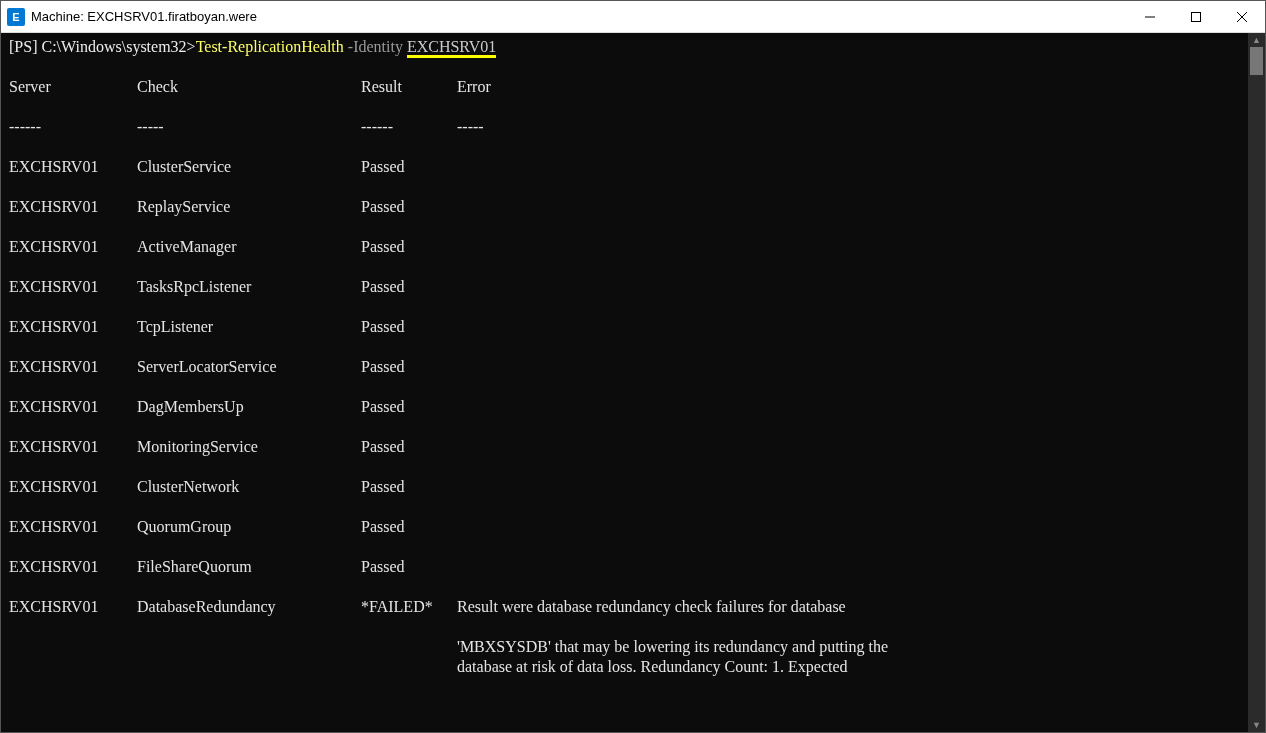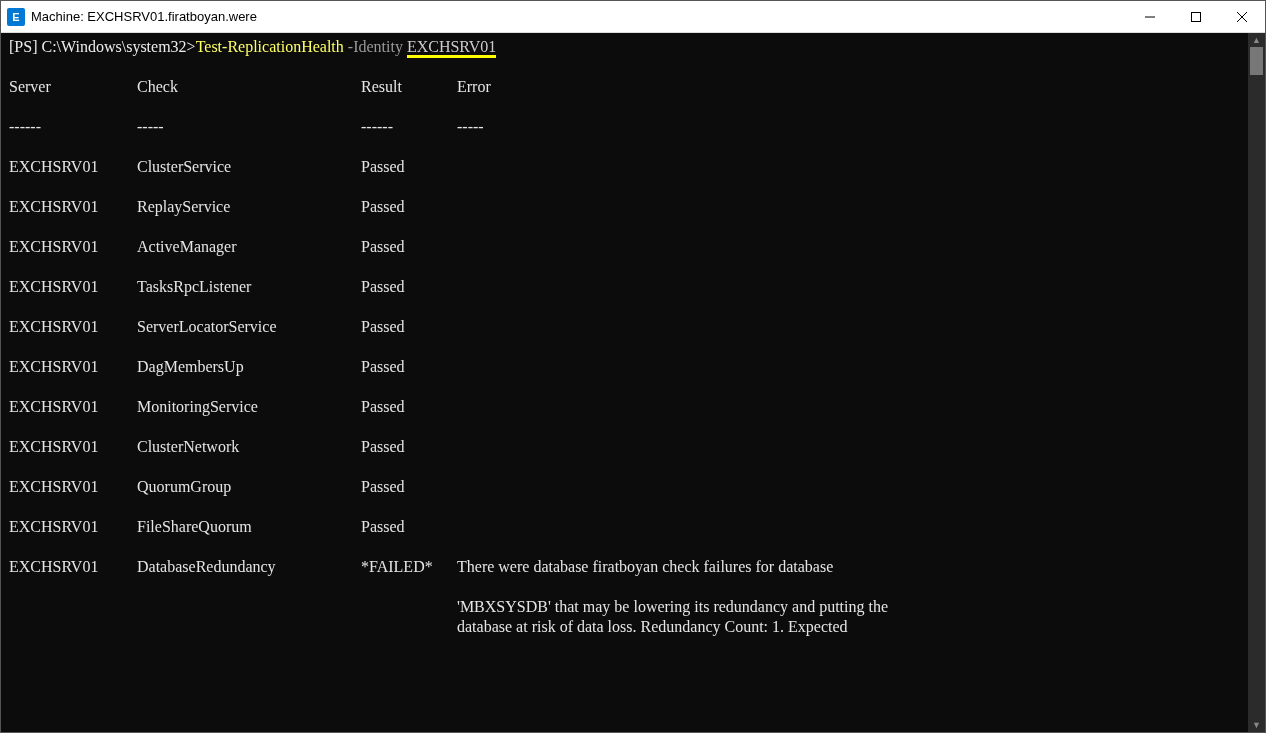--- a/index.html
+++ b/index.html
@@ -158,27 +158,28 @@
 
   <div class="terminal-wrap">
     <div class="terminal"><span class="ps-bracket">[PS]</span> <span class="ps-path">C:\Windows\system32&gt;</span><span class="ps-cmd">Test-ReplicationHealth</span> <span class="ps-param">-Identity</span> <span class="ps-arg underline-yellow">EXCHSRV01</span>
 
 <span class="row hdr"><span class="col-srv">Server</span><span class="col-chk">Check</span><span class="col-res">Result</span><span class="col-err">Error</span></span>
 <span class="row hdr"><span class="col-srv">------</span><span class="col-chk">-----</span><span class="col-res">------</span><span class="col-err">-----</span></span>
 <span class="row"><span class="col-srv">EXCHSRV01</span><span class="col-chk">ClusterService</span><span class="col-res">Passed</span></span>
 <span class="row"><span class="col-srv">EXCHSRV01</span><span class="col-chk">ReplayService</span><span class="col-res">Passed</span></span>
 <span class="row"><span class="col-srv">EXCHSRV01</span><span class="col-chk">ActiveManager</span><span class="col-res">Passed</span></span>
 <span class="row"><span class="col-srv">EXCHSRV01</span><span class="col-chk">TasksRpcListener</span><span class="col-res">Passed</span></span>
+<span class="row"><span class="col-srv">EXCHSRV01</span><span class="col-chk">TcpListener</span><span class="col-res">Passed</span></span>
 <span class="row"><span class="col-srv">EXCHSRV01</span><span class="col-chk">ServerLocatorService</span><span class="col-res">Passed</span></span>
 <span class="row"><span class="col-srv">EXCHSRV01</span><span class="col-chk">DagMembersUp</span><span class="col-res">Passed</span></span>
 <span class="row"><span class="col-srv">EXCHSRV01</span><span class="col-chk">MonitoringService</span><span class="col-res">Passed</span></span>
 <span class="row"><span class="col-srv">EXCHSRV01</span><span class="col-chk">ClusterNetwork</span><span class="col-res">Passed</span></span>
 <span class="row"><span class="col-srv">EXCHSRV01</span><span class="col-chk">QuorumGroup</span><span class="col-res">Passed</span></span>
 <span class="row"><span class="col-srv">EXCHSRV01</span><span class="col-chk">FileShareQuorum</span><span class="col-res">Passed</span></span>
-<span class="row"><span class="col-srv">EXCHSRV01</span><span class="col-chk">DatabaseRedundancy</span><span class="col-res">*FAILED*</span><span class="col-err">There were database firatboyan check failures for database</span></span>
+<span class="row"><span class="col-srv">EXCHSRV01</span><span class="col-chk">DatabaseRedundancy</span><span class="col-res">*FAILED*</span><span class="col-err">Result were database redundancy check failures for database</span></span>
 <span class="err-indent">'MBXSYSDB' that may be lowering its redundancy and putting the</span><span class="err-indent">database at risk of data loss. Redundancy Count: 1. Expected</span>
 
 
 
 
 
 
 
 
 

